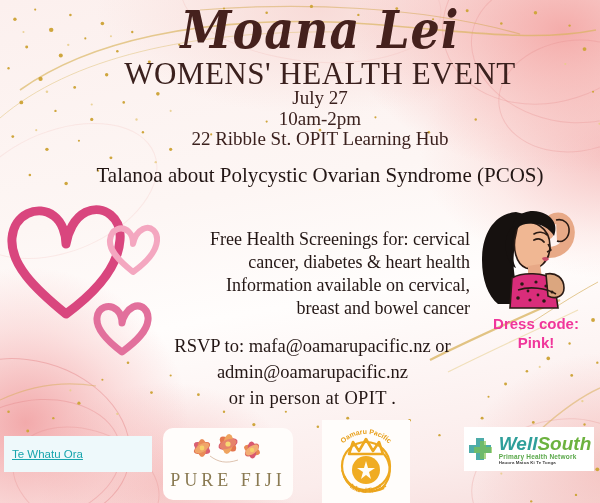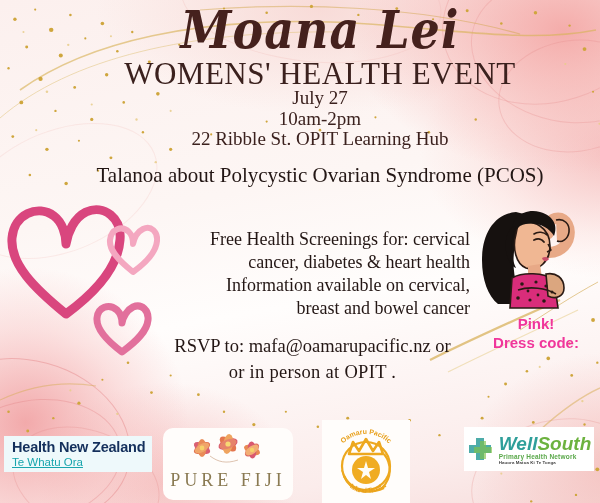--- a/index.html
+++ b/index.html
@@ -265,26 +265,27 @@
 
   <div id="body-block">
     <div>Free Health Screenings for:  cervical</div>
     <div>cancer, diabetes &amp; heart health</div>
     <div>Information available on cervical,</div>
     <div>breast and bowel cancer</div>
   </div>
 
   <div id="rsvp-block">
     <div>RSVP to:  mafa@oamarupacific.nz or</div>
+    <div>admin@oamarupacific.nz</div>
     <div class="rsvp-l3">or in person at OPIT .</div>
   </div>
 
   <div id="dress-code">
+    <div>Dress code:</div>
     <div>Pink!</div>
-    <div>Dress code:</div>
   </div>
 
   <div class="heart-wrap" id="heart-big">
     <svg width="124" height="126" viewBox="0 0 124 126">
       <path d="M 62 118 C 30 92, 6 68, 8 42 C 10 18, 34 8, 50 20 C 58 26, 62 38, 62 48
                C 64 36, 70 22, 82 16 C 100 8, 118 22, 116 44 C 114 72, 92 96, 62 118 Z" fill="none" stroke="#d9467e" stroke-width="9" stroke-linecap="round" stroke-linejoin="round"></path>
     </svg>
   </div>
 
   <div class="heart-wrap" id="heart-small">
@@ -337,21 +338,20 @@
         <circle cx="56" cy="87" r="1.4"></circle>
         <circle cx="66" cy="91" r="1.4"></circle>
     </g>
 
     <path d="M 44 22 C 38 34, 38 52, 44 64 C 38 62, 32 50, 34 36 C 35 28, 39 23, 44 22 Z" fill="#16110f"></path>
   </svg>
 
   <div id="logos">
 
     <div class="logo-box" id="logo-hnz">
-      <div id="hnz-line1">Health New Zealand</div>
       <div id="hnz-line2">Te Whatu Ora</div>
     </div>
 
     <div class="logo-box" id="logo-purefiji">
       <svg width="96" height="40" viewBox="0 0 96 40">
         <g>
           <g transform="translate(22,18)">
             <ellipse rx="9" ry="4.5" fill="#e0714f" transform="rotate(-30)"></ellipse>
             <ellipse rx="9" ry="4.5" fill="#d95f72" transform="rotate(30)"></ellipse>
             <ellipse rx="9" ry="4.5" fill="#e98c58" transform="rotate(90)"></ellipse>

